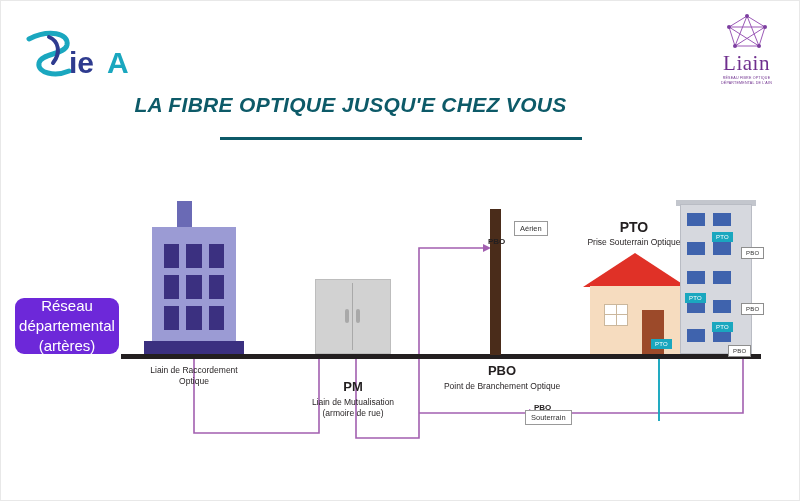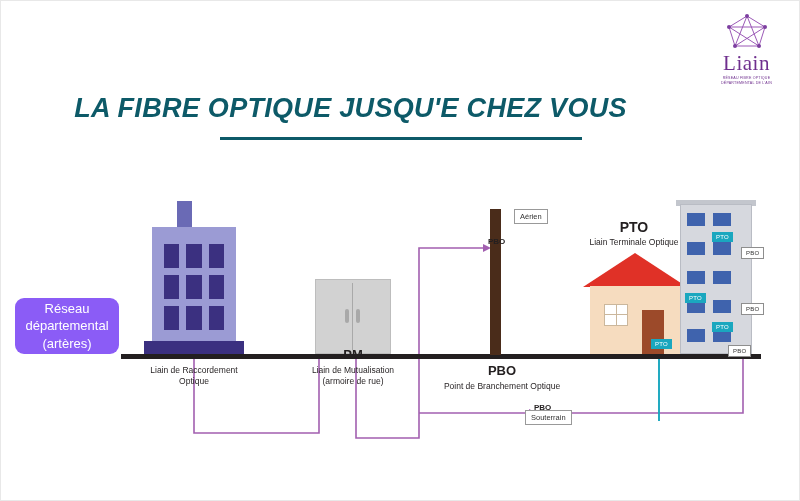--- a/index.html
+++ b/index.html
@@ -51,21 +51,21 @@
     margin-top: 2px;
   }
 
   
   .title {
     position: absolute;
     top: 92px;
     left: 0;
     width: 699px;
     text-align: center;
-    font-size: 27px;
+    font-size: 21px;
     font-weight: bold;
     font-style: italic;
     color: #0d5a68;
     letter-spacing: 0.3px;
   }
   .title-rule {
     position: absolute;
     top: 136px;
     left: 219px;
     width: 362px;
@@ -83,24 +83,24 @@
     background: #231f20;
   }
 
   
   .reseau-box {
     position: absolute;
     left: 14px;
     top: 297px;
     width: 104px;
     height: 56px;
-    background: #8b5cf6;
+    background: #6d28d9;
     border-radius: 9px;
     color: #ffffff;
-    font-size: 13px;
+    font-size: 15px;
     line-height: 1.35;
     text-align: center;
     display: flex;
     align-items: center;
     justify-content: center;
   }
 
   
   .nro-base {
     position: absolute;
@@ -192,21 +192,21 @@
   
   .tag {
     position: absolute;
     background: #ffffff;
     border: 1px solid #999999;
     font-size: 7.5px;
     color: #333333;
     padding: 2px 5px;
     white-space: nowrap;
   }
-  .tag-aerien { left: 513px; top: 208px; }
+  .tag-aerien { left: 513px; top: 220px; }
   .tag-souterrain { left: 524px; top: 409px; }
 
   
   .chip {
     position: absolute;
     font-size: 6px;
     color: #ffffff;
     padding: 2px 4px;
     white-space: nowrap;
     letter-spacing: 0.2px;
@@ -350,20 +350,28 @@
     width: 800px;
     height: 501px;
     pointer-events: none;
   }
 </style>
 </head>
 <body>
 
 <div id="page">
 
+  <div class="logo-siea">
+    <svg width="120" height="60" viewBox="0 0 120 60">
+      <path d="M10 16 C30 6, 50 10, 48 22 C46 32, 22 30, 20 40 C18 50, 36 54, 50 48" fill="none" stroke="#1aa7bf" stroke-width="5" stroke-linecap="round"></path>
+      <path d="M30 14 C40 18, 42 30, 34 40" fill="none" stroke="#2e3b8f" stroke-width="4" stroke-linecap="round"></path>
+      <text x="50" y="50" font-family="Liberation Sans, sans-serif" font-size="30" font-weight="bold" fill="#2e3b8f">ie</text>
+      <text x="88" y="50" font-family="Liberation Sans, sans-serif" font-size="30" font-weight="bold" fill="#1aa7bf">A</text>
+    </svg>
+  </div>
 
   <div class="logo-liain">
     <svg width="70" height="40" viewBox="0 0 70 40" style="display:block;margin:0 auto;">
       <g stroke="#9b59b6" stroke-width="1" fill="none">
         <path d="M35 3 L53 14 L47 33 L23 33 L17 14 Z"></path>
         <path d="M35 3 L47 33 M35 3 L23 33 M17 14 L47 33 M53 14 L23 33 M17 14 L53 14"></path>
       </g>
       <g fill="#7d3fa0">
         <circle cx="35" cy="3" r="2"></circle>
           <circle cx="53" cy="14" r="2"></circle>
@@ -462,29 +470,29 @@
 
   <div class="chip chip-blue" style="left:711px;top:231px;">PTO</div>
   <div class="chip chip-blue" style="left:684px;top:292px;">PTO</div>
   <div class="chip chip-blue" style="left:711px;top:321px;">PTO</div>
   <div class="chip chip-white" style="left:740px;top:246px;">PBO</div>
   <div class="chip chip-white" style="left:740px;top:302px;">PBO</div>
   <div class="chip chip-white" style="left:727px;top:344px;">PBO</div>
 
   <div class="pto-label">
     <div class="lbl-main">PTO</div>
-    <div class="lbl-sub">Liain Terminale Optique</div>
+    <div class="lbl-sub">Prise Souterrain Optique</div>
   </div>
 
   <div class="lbl" style="left:133px;top:362px;width:120px;">
     <div class="lbl-sub" style="white-space:pre-line;">Liain de Raccordement
 Optique</div>
   </div>
 
-  <div class="lbl" style="left:287px;top:346px;width:130px;">
+  <div class="lbl" style="left:287px;top:378px;width:130px;">
     <div class="lbl-main">PM</div>
     <div class="lbl-sub" style="white-space:pre-line;">Liain de Mutualisation
 (armoire de rue)</div>
   </div>
 
   <div class="lbl" style="left:421px;top:362px;width:160px;">
     <div class="lbl-main">PBO</div>
     <div class="lbl-sub">Point de Branchement Optique</div>
   </div>
 

